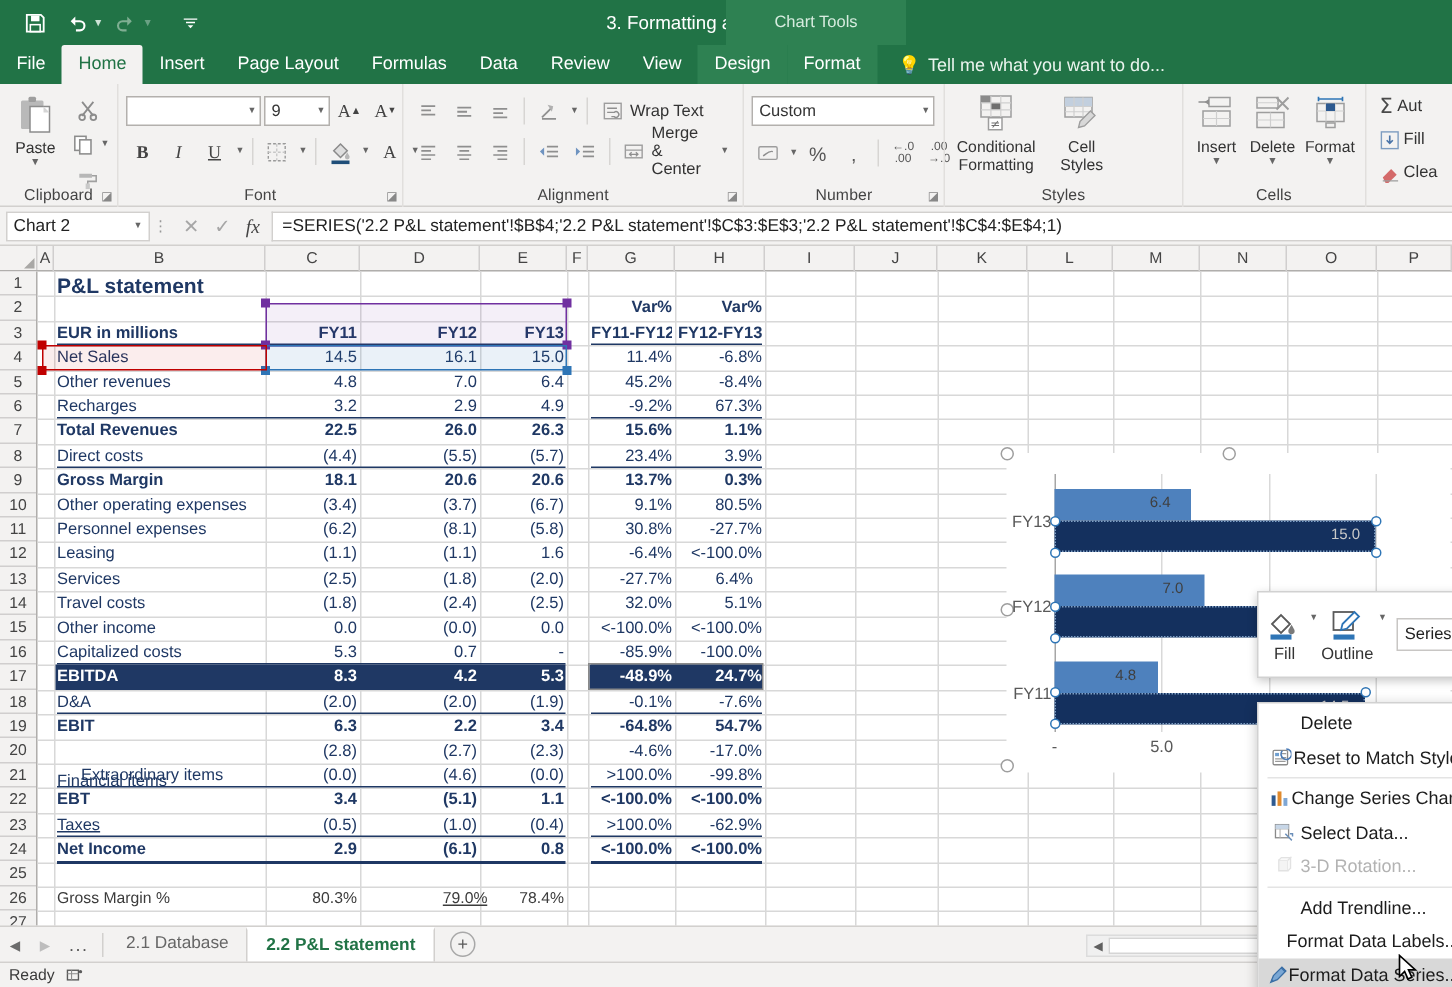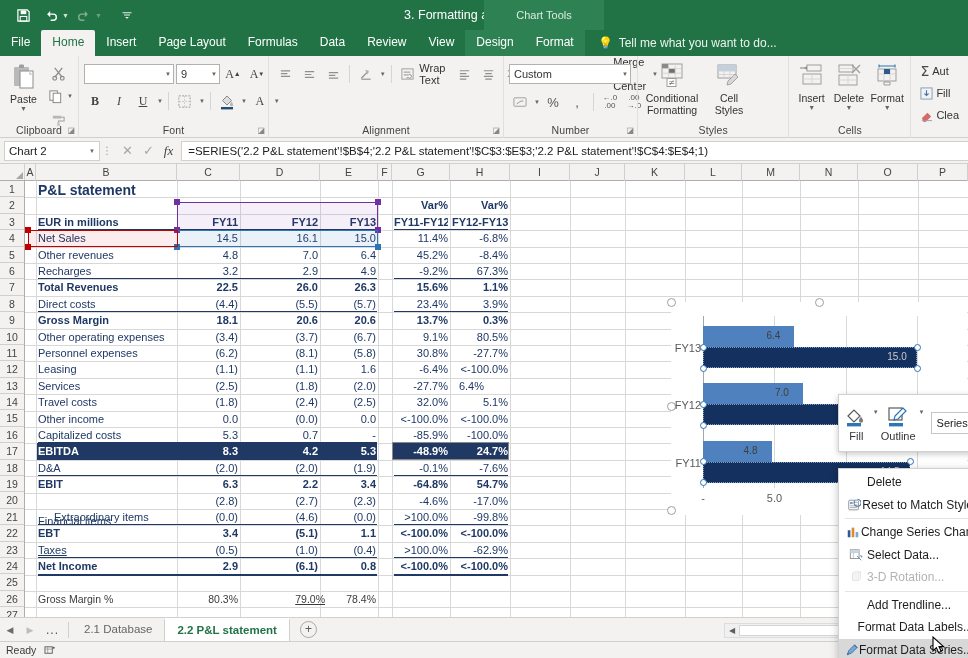--- a/index.html
+++ b/index.html
@@ -365,21 +365,21 @@
           <span style="display:block;line-height:11px">A</span>
         </div>
         <span class="caret">▼</span>
       </div>
     </div>
     <div class="rglabel">Font</div>
     <div class="rgdialog">◪</div>
   </div>
 
   <div class="rgroup" style="width:235px">
-    <div class="rgbody" style="flex-direction:row; gap:3px; padding-top:4px;">
+    <div class="rgbody" style="flex-direction:column; gap:3px; padding-top:4px;">
       <div class="smallrow">
         <div class="sbtn">
           <svg width="15" height="13" viewBox="0 0 16 14">
               <path d="M3 3h10M3 6h7M3 9h10" stroke="#8f8f8f" stroke-width="1.3"></path>
             </svg>
         </div>
         <div class="sbtn">
           <svg width="15" height="13" viewBox="0 0 16 14">
               <path d="M3 4h10M3 7h7M3 10h10" stroke="#8f8f8f" stroke-width="1.3"></path>
             </svg>
@@ -760,21 +760,21 @@
         <div class="cell r " style="left: 154px; width: 59px; top: 180.4px;">(1.1)</div>
         <div class="cell r " style="left: 217px; width: 76px; top: 180.4px;">(1.1)</div>
         <div class="cell r " style="left: 297px; width: 54px; top: 180.4px;">1.6</div>
         <div class="cell r " style="left: 369px; width: 54px; top: 180.4px;">-6.4%</div>
         <div class="cell r " style="left: 427px; width: 56px; top: 180.4px;">&lt;-100.0%</div>
         <div class="cell " style="left: 13px; width: 137px; top: 196.8px;">Services</div>
         <div class="cell r " style="left: 154px; width: 59px; top: 196.8px;">(2.5)</div>
         <div class="cell r " style="left: 217px; width: 76px; top: 196.8px;">(1.8)</div>
         <div class="cell r " style="left: 297px; width: 54px; top: 196.8px;">(2.0)</div>
         <div class="cell r " style="left: 369px; width: 54px; top: 196.8px;">-27.7%</div>
-        <div class="cell r " style="left: 403px; width: 56px; top: 196.8px; text-align: right;">6.4%</div>
+        <div class="cell r " style="left: 421px; width: 56px; top: 196.8px; text-align: right;">6.4%</div>
         <div class="cell " style="left: 13px; width: 137px; top: 213.2px;">Travel costs</div>
         <div class="cell r " style="left: 154px; width: 59px; top: 213.2px;">(1.8)</div>
         <div class="cell r " style="left: 217px; width: 76px; top: 213.2px;">(2.4)</div>
         <div class="cell r " style="left: 297px; width: 54px; top: 213.2px;">(2.5)</div>
         <div class="cell r " style="left: 369px; width: 54px; top: 213.2px;">32.0%</div>
         <div class="cell r " style="left: 427px; width: 56px; top: 213.2px;">5.1%</div>
         <div class="cell " style="left: 13px; width: 137px; top: 229.6px;">Other income</div>
         <div class="cell r " style="left: 154px; width: 59px; top: 229.6px;">0.0</div>
         <div class="cell r " style="left: 217px; width: 76px; top: 229.6px;">(0.0)</div>
         <div class="cell r " style="left: 297px; width: 54px; top: 229.6px;">0.0</div>

